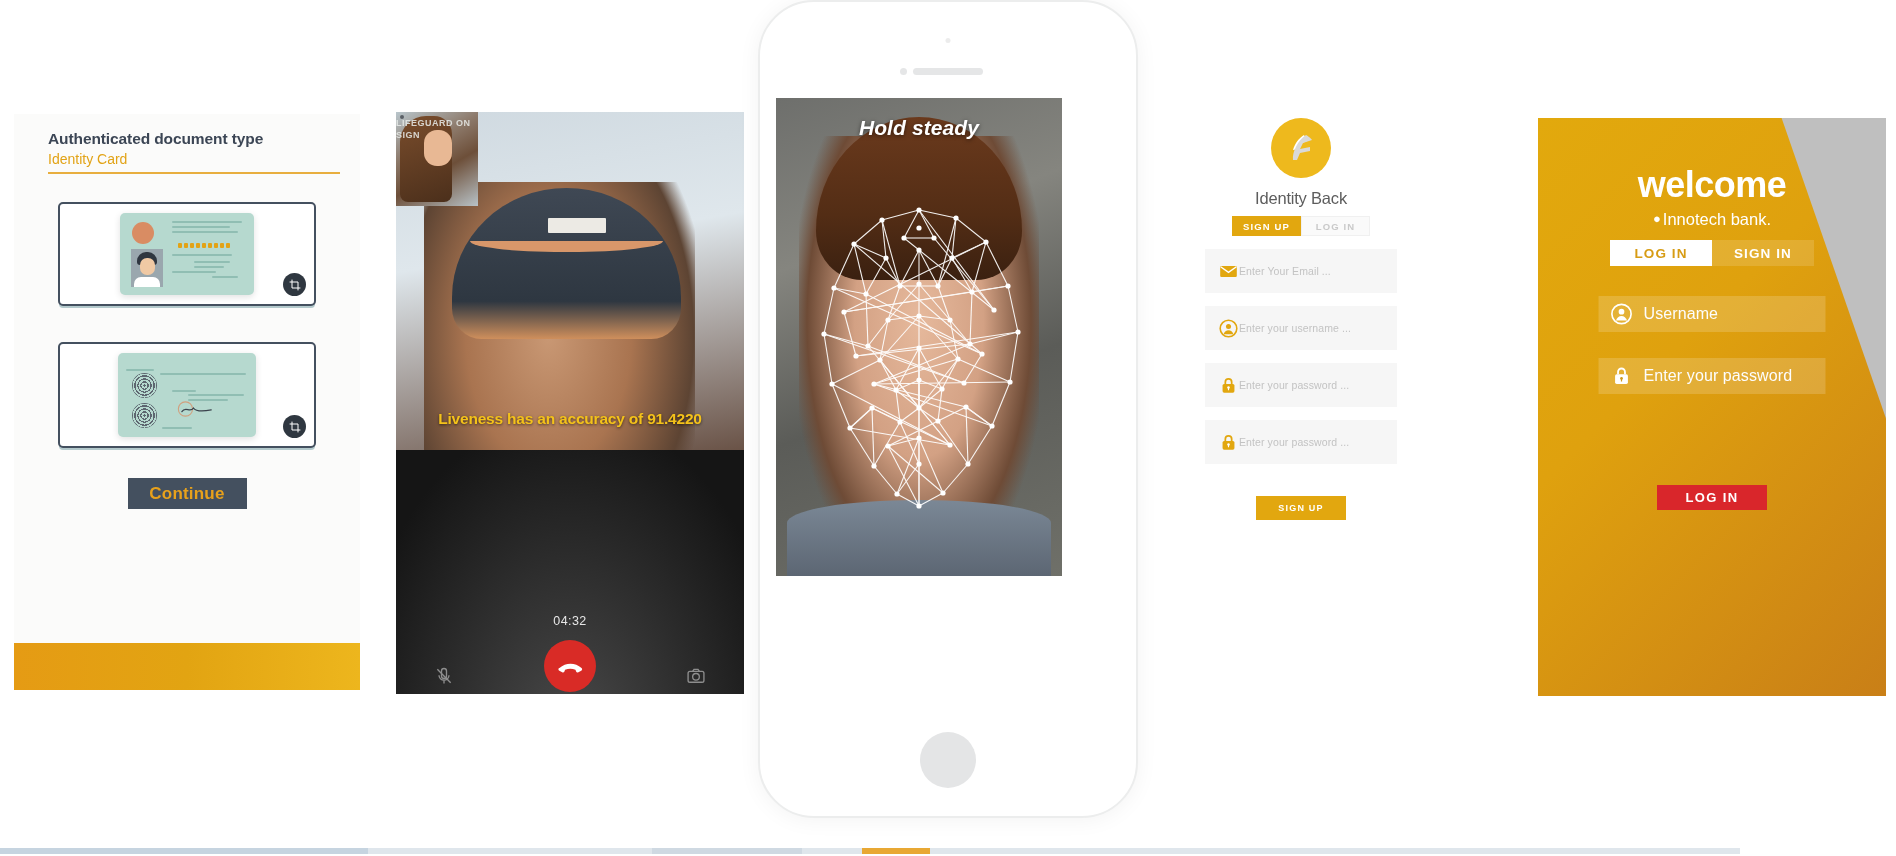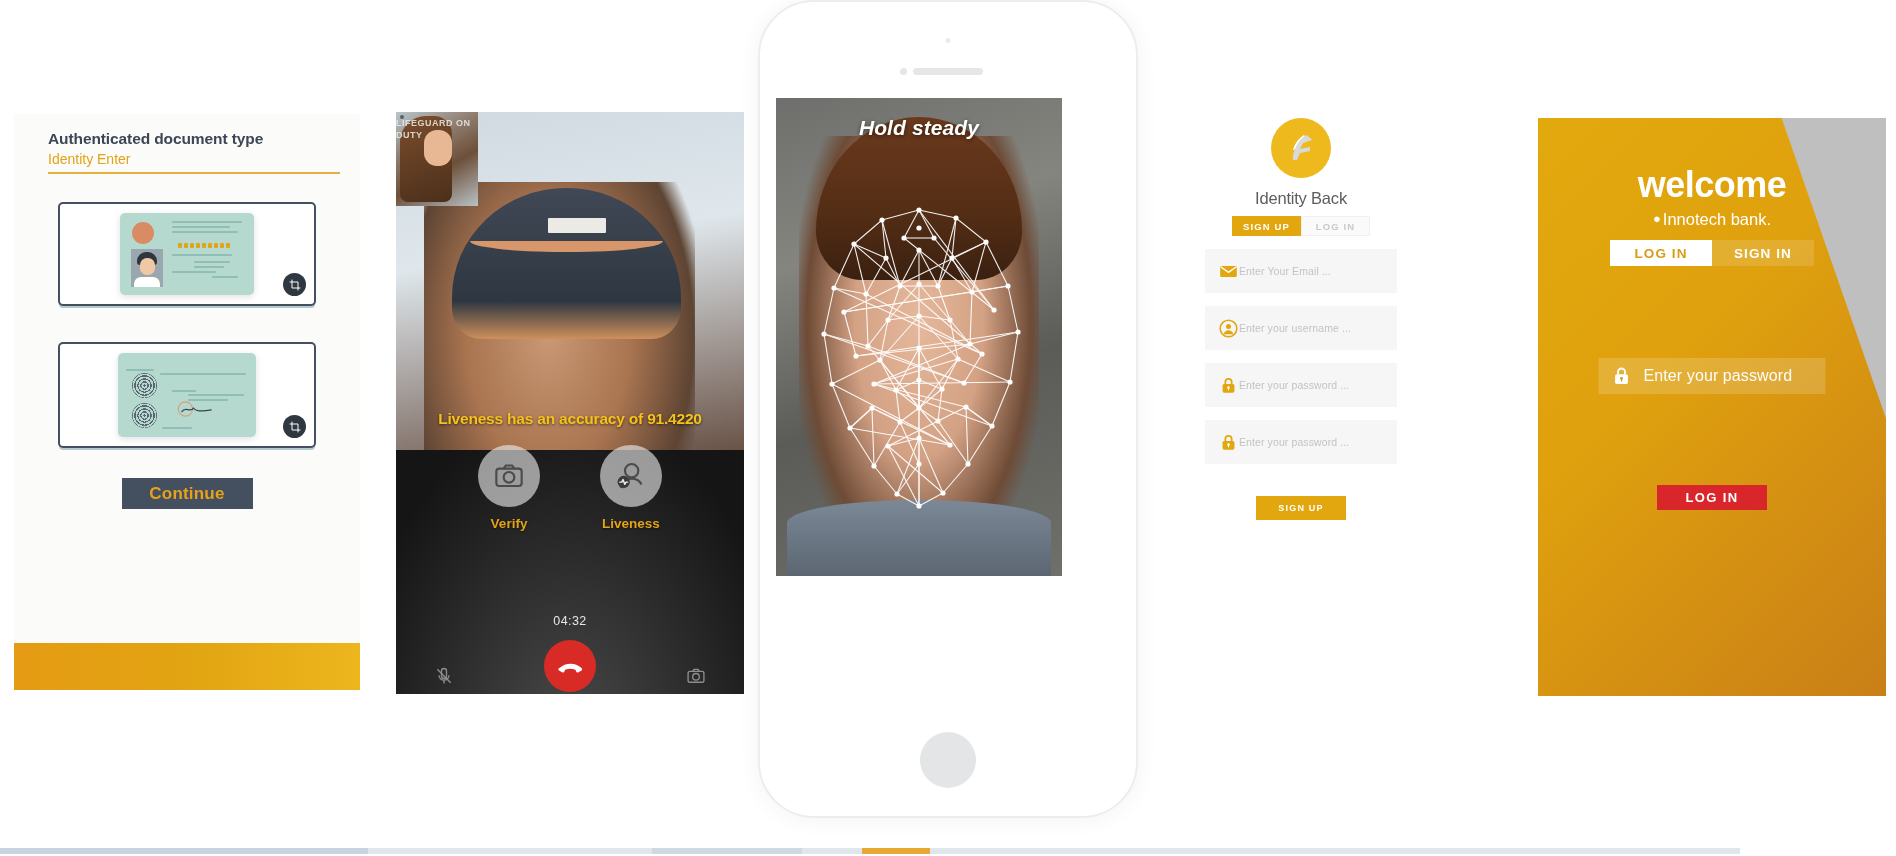--- a/index.html
+++ b/index.html
@@ -65,21 +65,21 @@
   .dots-row i{display:block;width:4px;height:5px;background:#e2a316;border-radius:1px;}
   .fp{position:absolute;width:25px;height:25px;border-radius:50%;
       background:repeating-radial-gradient(circle at 50% 50%, #5d6670 0 1.2px, transparent 1.2px 3px);}
   .sig-mark{position:absolute;width:42px;height:16px;}
   .crop-btn{
     position:absolute; right:8px; bottom:8px; width:23px;height:23px;border-radius:50%;
     background:#2f3740; display:flex;align-items:center;justify-content:center;
   }
   .crop-btn svg{width:12px;height:12px;}
   #continue-btn {
-    display:block; margin: 30px auto 0; width: 131px; height: 31px;
+    display:block; margin: 30px auto 0; width: 119px; height: 31px;
     background:#44505f; color:#e8a11b; border:none;
     font-size: 17px; font-weight: 700; letter-spacing:.2px;
     font-family:"Liberation Sans",sans-serif; cursor:pointer;
   }
   #doc-footer{
     position:absolute; left:0; bottom:0; width:100%; height:47px;
     background: linear-gradient(90deg,#e59b14 0%, #e2a412 50%, #edb61d 100%);
   }
 
   
@@ -247,21 +247,21 @@
 </style>
 </head>
 <body>
 
 <div class="stage">
 
   <section id="panel-doc">
 
     <div id="doc-head">
       <div id="doc-title">Authenticated document type</div>
-      <div id="doc-subtitle">Identity Enter</div>
+      <div id="doc-subtitle">Identity Card</div>
     </div>
 
     <div class="doc-frame">
       <div class="id-card">
         <span class="photo-oval"></span>
         <div class="lines" style="left:52px;top:8px;width:72px;">
           <span style="width:70px"></span>
             <span style="width:58px"></span>
             <span style="width:66px"></span>
         </div>
@@ -338,48 +338,25 @@
       <span class="cap-label"></span>
         <span class="cap-brim"></span>
     </div>
     <div class="shirt"></div>
 
     <div id="pip">
       <span class="p-dot"></span>
       <span class="p-hair"></span>
         <span class="p-face"></span>
       <span class="p-txt">LIFEGUARD
-ON DUTY</span>
+ON SIGN</span>
     </div>
 
     <div id="accuracy-text">Liveness has an accuracy of 91.4220</div>
 
-    <div class="call-actions">
-      <div class="call-act">
-        <span class="act-circle">
-          <svg viewBox="0 0 24 24" fill="none" stroke="#4b4b4b" stroke-width="1.6">
-            <rect x="2.5" y="6.5" width="19" height="13" rx="2.2"></rect>
-            <circle cx="12" cy="13" r="4"></circle>
-            <path d="M8 6.5l1.6-2.4h4.8L16 6.5"></path>
-          </svg>
-        </span>
-        <span class="act-label">Verify</span>
-      </div>
-      <div class="call-act">
-        <span class="act-circle">
-          <svg viewBox="0 0 24 24" fill="none" stroke="#4b4b4b" stroke-width="1.6">
-            <circle cx="12.5" cy="8" r="5"></circle>
-            <path d="M4.5 21c.6-4.3 4-7 8-7 3.2 0 6 1.7 7.4 4.3"></path>
-            <circle cx="6.5" cy="16.5" r="4.6" fill="#3b3b3b" stroke="none"></circle>
-            <path d="M3.6 16.6h1.5l.9-2 1.3 3.6 1-1.6h1.1" stroke="#ededed" stroke-width="1.1" stroke-linecap="round" stroke-linejoin="round"></path>
-          </svg>
-        </span>
-        <span class="act-label">Liveness</span>
-      </div>
-    </div>
 
     <div id="call-timer">04:32</div>
 
     <button id="hangup-btn">
       <svg viewBox="0 0 24 24" fill="#fff">
         <path d="M2.2 13.4c5.6-5.1 14-5.1 19.6 0 .9.8.6 1.9-.3 2.4l-2.5 1.3c-.8.4-1.7.1-2-.7l-.6-1.5c-3-1.2-6.2-1.2-9.2 0l-.6 1.5c-.3.8-1.2 1.1-2 .7l-2.5-1.3c-.9-.5-1.2-1.6-.3-2.4z"></path>
       </svg>
     </button>
 
     <span class="bottom-ic" style="left:38px;">
@@ -666,20 +643,28 @@
     <div id="wel-sub">
       <span class="bullet">●</span><span>Innotech bank.</span>
     </div>
     <div id="wel-title">welcome</div>
 
     <div class="wel-tabs">
       <button class="wtab on">LOG IN</button>
       <button class="wtab off">SIGN IN</button>
     </div>
 
+    <div class="wel-inp" id="wel-user">
+      <svg viewBox="0 0 24 24">
+        <circle cx="12" cy="12" r="10.5" fill="none" stroke="#fff" stroke-width="1.8"></circle>
+        <circle cx="12" cy="9.5" r="3.1" fill="#fff"></circle>
+        <path d="M5.9 19.2c1-3.2 3.4-5 6.1-5s5.1 1.8 6.1 5z" fill="#fff"></path>
+      </svg>
+      <span class="wel-txt">Username</span>
+    </div>
 
     <div class="wel-inp" id="wel-pass">
       <svg viewBox="0 0 24 24">
         <rect x="5" y="10.2" width="14" height="10.5" rx="1.8" fill="#fff"></rect>
         <path d="M8.2 10.2V7.6a3.8 3.8 0 017.6 0v2.6" fill="none" stroke="#fff" stroke-width="2"></path>
         <circle cx="12" cy="14.6" r="1.5" fill="#d09a1c"></circle>
           <rect x="11.35" y="15" width="1.3" height="3" fill="#d09a1c"></rect>
       </svg>
       <span class="wel-txt">Enter your password</span>
     </div>

